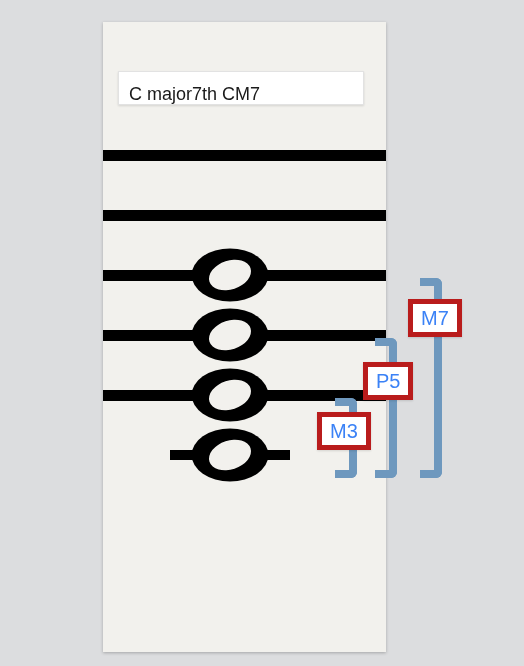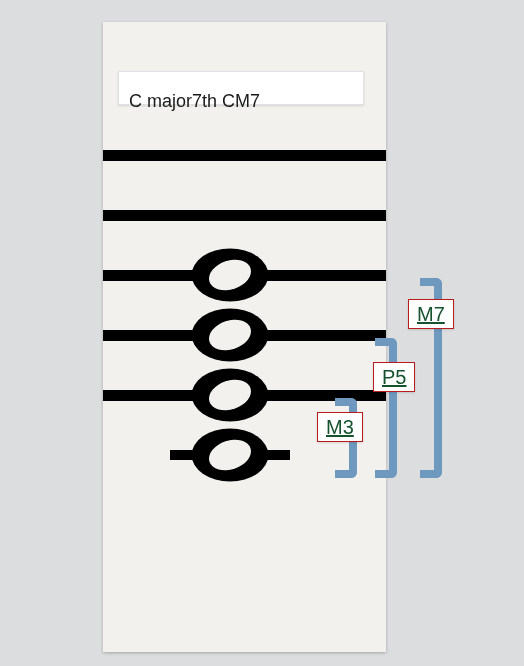--- a/index.html
+++ b/index.html
@@ -19,21 +19,21 @@
   }
   .title-box{
     position:absolute;
     left:118px;top:71px;
     width:246px;height:34px;
     background:#fff;
     border:1px solid #e2e2e2;
     box-shadow:0 1px 2px rgba(0,0,0,.12);
     font-size:18px;
     line-height:34px;
-    padding:12px 10px;
+    padding:5px 10px;
     color:#1a1a1a;
     box-sizing:border-box;
   }
   
   .staff-line{
     position:absolute;
     left:103px;width:283px;height:11px;
     background:#000;
   }
   
@@ -52,27 +52,26 @@
   .bracket{
     position:absolute;
     border:8px solid #6e98be;
     border-left:none;
     border-radius:0 6px 6px 0;
   }
   
   .ilabel{
     position:absolute;
     background:#fff;
-    border:1px solid #b91c1c;
+    border:5px solid #b91c1c;
     box-shadow:0 1px 2px rgba(0,0,0,.12);
     font-size:20px;
-    color:#14532d;
+    color:#3b82f6;
     padding:4px 8px;
     line-height:1;
-    text-decoration:underline;
   }
 </style>
 </head>
 <body>
 
 <div class="card"></div>
 
 <div class="title-box">C major7th CM7</div>
 
 <div class="staff-line" style="top:150px"></div>
@@ -106,14 +105,14 @@
       <ellipse cx="50" cy="35" rx="48" ry="33" fill="#000"></ellipse>
       <ellipse cx="50" cy="35" rx="27" ry="18" fill="#f2f1ed" transform="rotate(-18 50 35)"></ellipse>
     </svg>
 </div>
 
 <div class="bracket" style="left:335px;top:398px;width:14px;height:64px"></div>
 <div class="bracket" style="left:375px;top:338px;width:14px;height:124px"></div>
 <div class="bracket" style="left:420px;top:278px;width:14px;height:184px"></div>
 
 <div class="ilabel" style="left:317px;top:412px">M3</div>
-<div class="ilabel" style="left:373px;top:362px">P5</div>
+<div class="ilabel" style="left:363px;top:362px">P5</div>
 <div class="ilabel" style="left:408px;top:299px">M7</div>
 
 </body></html>

